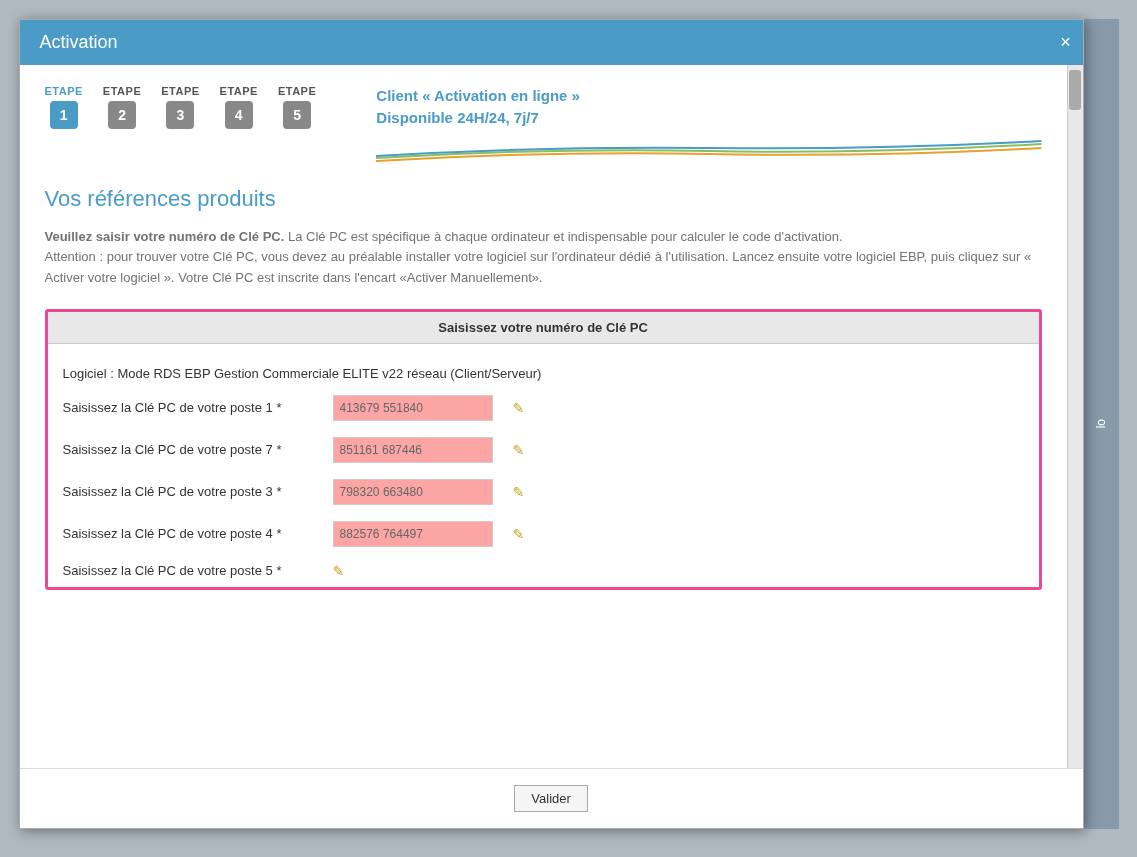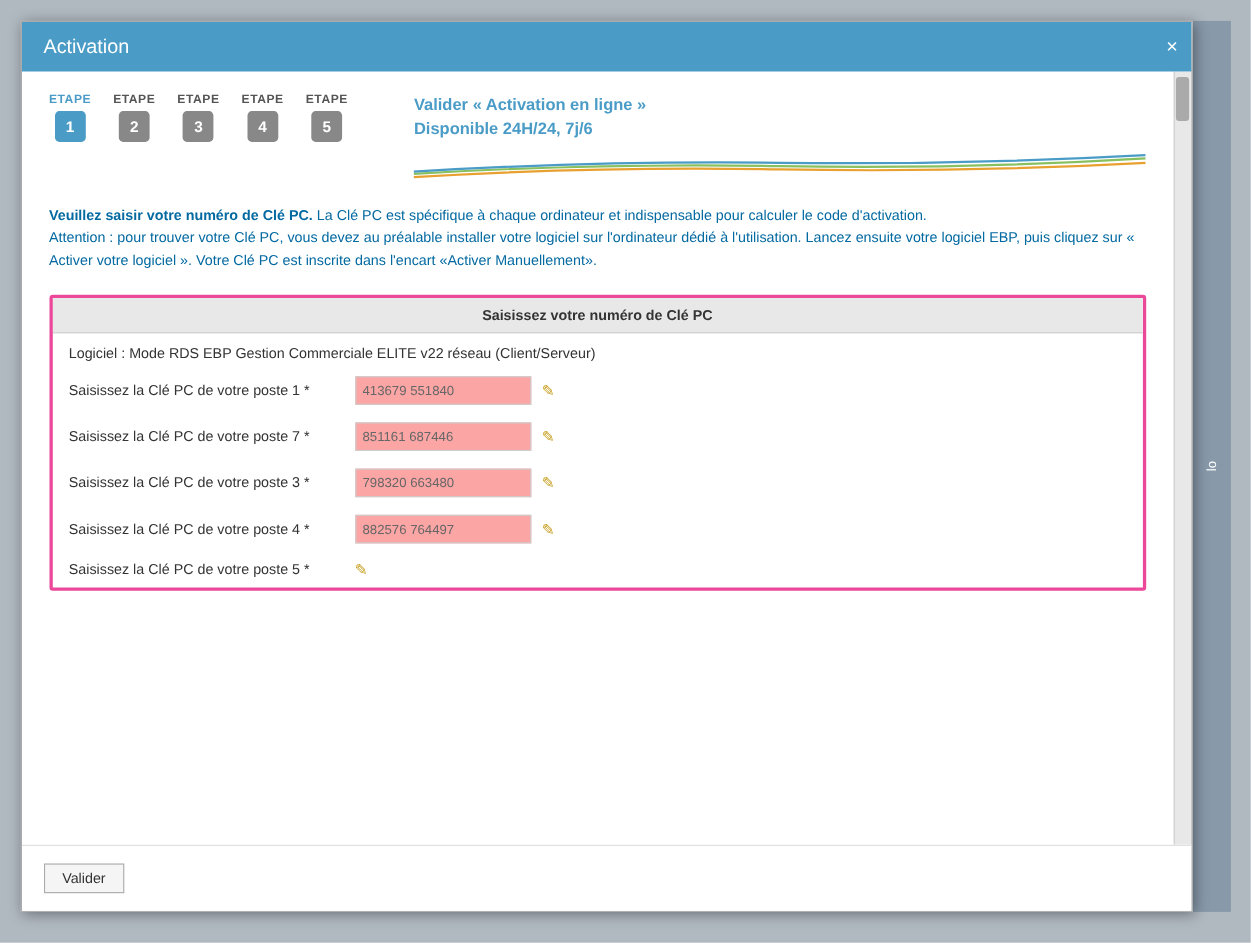--- a/index.html
+++ b/index.html
@@ -173,41 +173,42 @@
     .section-title {
       color: #4a9cc7;
       font-size: 22px;
       font-weight: normal;
       margin-bottom: 15px;
     }
 
     
     .description {
       font-size: 13px;
-      color: #0369a1;
+      color: #737373;
       line-height: 1.6;
       margin-bottom: 20px;
     }
 
     .description strong {
       font-weight: bold;
     }
 
     
     .form-box {
       border: 3px solid #ec4899;
       border-radius: 3px;
       overflow: hidden;
       position: relative;
     }
 
     .form-box-inner {
       overflow-y: auto;
       max-height: 330px;
       position: relative;
+      margin-top: 12px;
     }
 
     .form-box-inner::-webkit-scrollbar {
       width: 14px;
     }
     .form-box-inner::-webkit-scrollbar-track {
       background: #e8e8e8;
     }
     .form-box-inner::-webkit-scrollbar-thumb {
       background: #aaa;
@@ -227,21 +228,21 @@
     .form-product-label {
       padding: 10px 15px 6px;
       font-size: 13px;
       color: #333;
     }
 
     .form-row {
       display: flex;
       align-items: center;
       padding: 8px 15px;
-      gap: 10px;
+      gap: 20px;
     }
 
     .form-row label {
       flex: 0 0 250px;
       font-size: 13px;
       color: #333;
     }
 
     .form-row input {
       width: 160px;
@@ -257,21 +258,21 @@
       color: #c8a020;
       font-size: 14px;
       cursor: pointer;
     }
 
     
     .modal-footer {
       border-top: 1px solid #ddd;
       padding: 16px 20px;
       display: flex;
-      justify-content: flex-start;
+      justify-content: center;
       background: #fff;
       flex-shrink: 0;
     }
 
     .btn-valider {
       background: #f5f5f5;
       border: 1px solid #aaa;
       padding: 5px 16px;
       font-size: 13px;
       cursor: pointer;
@@ -335,33 +336,34 @@
             </div>
 
             <div class="step">
               <span class="step-label">ETAPE</span>
               <div class="step-number inactive">5</div>
             </div>
           </div>
 
           <div class="service-info">
             <div class="service-text">
-              <span>Valider « Activation en ligne »</span><br>
-              <span>Disponible 24H/24, 7j/6</span>
+              <span>Client « Activation en ligne »</span><br>
+              <span>Disponible 24H/24, 7j/7</span>
             </div>
             <div class="service-lines">
               <svg viewBox="0 0 400 30" preserveAspectRatio="none">
                 <path d="M0,25 Q100,15 200,18 T400,12" stroke="#e8a030" stroke-width="2" fill="none"></path>
                 <path d="M0,22 Q100,12 200,15 T400,8" stroke="#88c060" stroke-width="2" fill="none"></path>
                 <path d="M0,20 Q100,10 200,12 T400,5" stroke="#4a9cc7" stroke-width="2" fill="none"></path>
               </svg>
             </div>
           </div>
         </div>
 
+        <h2 class="section-title">Vos références produits</h2>
 
         <div class="description">
           <p>
             <strong>Veuillez saisir votre numéro de Clé PC.</strong><span> La Clé PC est spécifique à chaque ordinateur et indispensable pour calculer le code d'activation.</span>
           </p>
           <p>Attention : pour trouver votre Clé PC, vous devez au préalable installer votre logiciel sur l'ordinateur dédié à l'utilisation. Lancez ensuite votre logiciel EBP, puis cliquez sur « Activer votre logiciel ». Votre Clé PC est inscrite dans l'encart «Activer Manuellement».</p>
         </div>
 
         <div class="form-box">
           <div class="form-box-header">Saisissez votre numéro de Clé PC</div>

